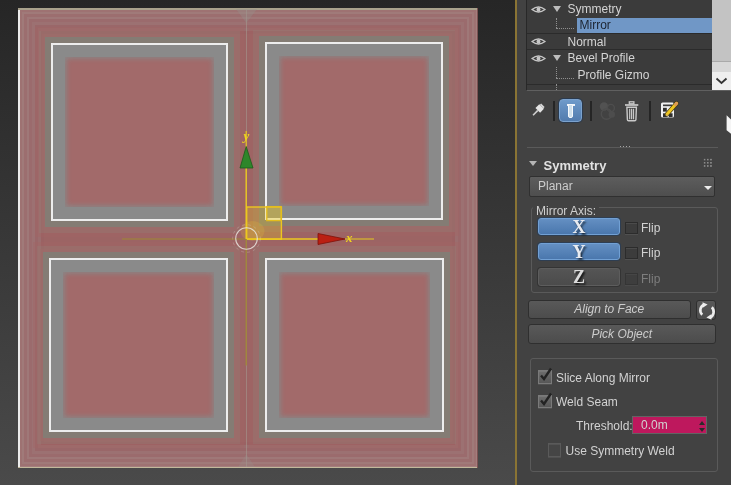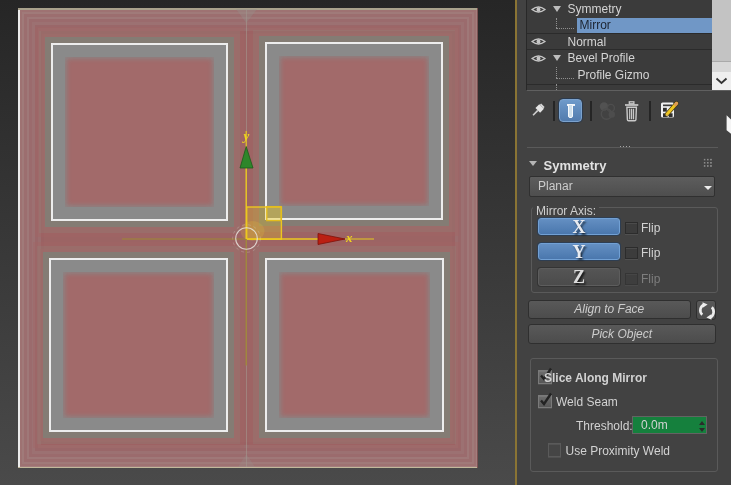--- a/index.html
+++ b/index.html
@@ -93,21 +93,21 @@
       box-shadow:0 0 0 1px #343434;color:#dcdcdc;}
   .cb{position:absolute;width:12.5px;height:12.5px;box-sizing:border-box;
       background:#3c3c3c;border:1px solid #2c2c2c;
       box-shadow:inset 0 1px 0 rgba(255,255,255,0.08),0 1px 0 rgba(255,255,255,0.08);}
   .cbchk{background:linear-gradient(#6d6d6d,#575757);border:1px solid #7a7a7a;}
   .lbl{position:absolute;color:#d2d2d2;font-size:12px;}
   .btn{position:absolute;background:linear-gradient(#595959,#4c4c4c);
       border:1px solid #2f2f2f;border-radius:3px;box-sizing:border-box;
       color:#cccccc;font-size:12px;text-align:center;font-style:italic;}
   #thrfield{position:absolute;left:115px;top:416px;width:75px;height:18px;
-      box-sizing:border-box;background:#15803d;border:1px solid #636363;
+      box-sizing:border-box;background:#be185d;border:1px solid #636363;
       color:#d2d2d2;font-size:12px;line-height:16px;padding-left:8px;}
   .sparrow{position:absolute;width:0;height:0;}
   #cursor{left:714px;top:104px;}
 </style>
 </head>
 <body>
 
 <div class="abs" id="vp">
   <div class="abs" id="obj">
     <div class="abs" id="objstripes"></div>
@@ -288,29 +288,29 @@
       <polygon points="13.5,17.8 8.4,15.4 13.2,12.2" fill="#ececec"></polygon>
     </svg>
   </div>
   <div class="btn" style="left:11px;top:324px;width:187.5px;height:20px;line-height:19px;">Pick Object</div>
 
   <div class="group" style="left:13px;top:357.5px;width:186px;height:112px;"></div>
   <div class="cb cbchk" style="left:21px;top:370px;width:13.5px;height:13.5px;"></div>
   <svg class="abs" style="left:22px;top:366px" width="15" height="17">
       <path d="M2,9.5 L5,13 L12,2.5" fill="none" stroke="#232323" stroke-width="2.4"></path>
     </svg>
-  <div class="lbl" style="left:27px;top:370.5px;font-weight:bold;">Slice Along Mirror</div>
+  <div class="lbl" style="left:39px;top:370.5px;">Slice Along Mirror</div>
   <div class="cb cbchk" style="left:21px;top:394.5px;width:13.5px;height:13.5px;"></div>
   <svg class="abs" style="left:22px;top:390.5px" width="15" height="17">
       <path d="M2,9.5 L5,13 L12,2.5" fill="none" stroke="#232323" stroke-width="2.4"></path>
     </svg>
   <div class="lbl" style="left:39px;top:395px;">Weld Seam</div>
   <div class="lbl" style="left:59px;top:419px;">Threshold:</div>
   <div id="thrfield">0.0m</div>
   <div class="sparrow" style="left:181.5px;top:420.5px;border-left:3px solid transparent;border-right:3px solid transparent;border-bottom:4px solid #2b2b2b;"></div>
   <div class="sparrow" style="left:181.5px;top:427.5px;border-left:3px solid transparent;border-right:3px solid transparent;border-top:4px solid #2b2b2b;"></div>
   <div class="cb" style="left:30.5px;top:443px;width:13.5px;height:13.5px;background:#454545;border-color:#5a5a5a;"></div>
-  <div class="lbl" style="left:48.5px;top:443.5px;">Use Proximity Weld</div>
+  <div class="lbl" style="left:48.5px;top:443.5px;">Use Symmetry Weld</div>
 </div>
 
 <svg class="abs" id="cursor" width="17" height="36">
   <polygon points="12.6,11.3 17,15.6 17,29.8 12.6,26.2" fill="#f5f5f5"></polygon>
 </svg>
 
 </body></html>

